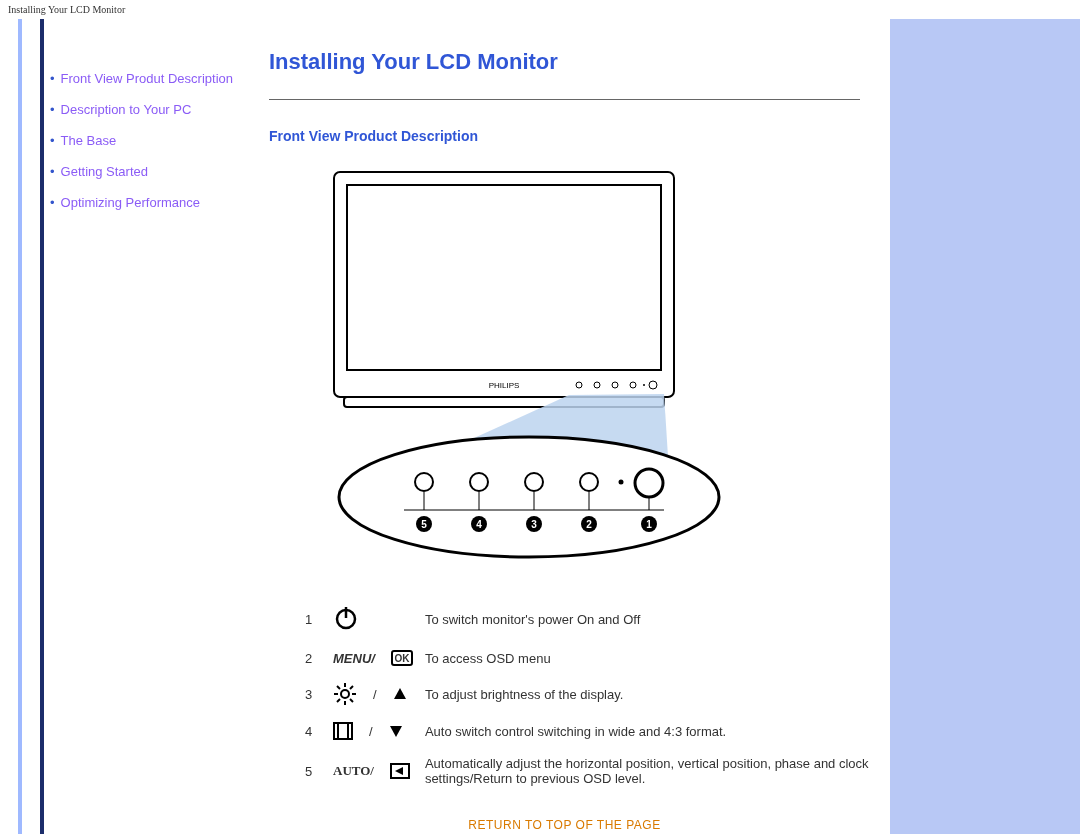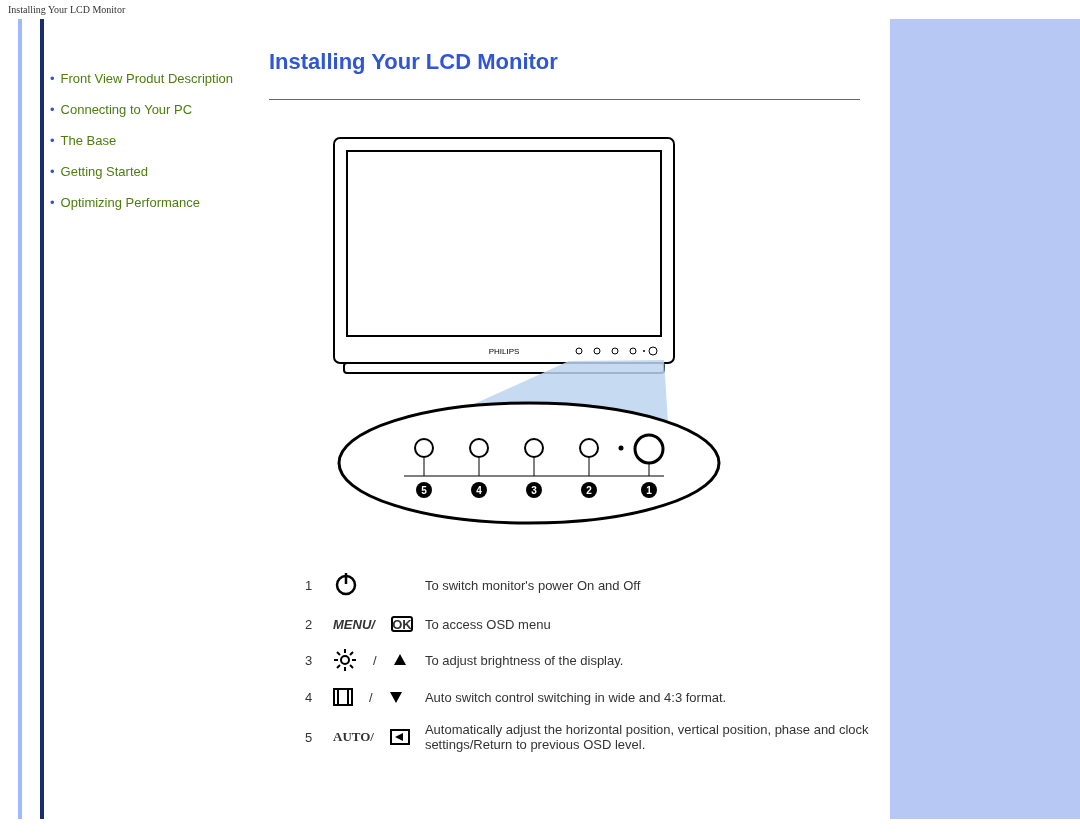--- a/index.html
+++ b/index.html
@@ -40,21 +40,21 @@
   .sidebar-item {
     margin-bottom: 16px;
     color: #3355cc;
     display: flex;
   }
   .bullet {
     color: #3355cc;
     margin-right: 6px;
   }
   .sidebar-item a {
-    color: #4d7c0f;
+    color: #8b5cf6;
     text-decoration: none;
     cursor: pointer;
   }
   .main {
     flex: 1;
     padding: 30px 30px 20px 10px;
   }
   h1.title {
     color: #3056d6;
     font-size: 22px;
@@ -88,21 +88,21 @@
     padding: 8px 6px;
     vertical-align: middle;
     font-size: 13px;
   }
   table.controls td.num { width: 28px; }
   table.controls td.ico { width: 84px; }
   .icon-cell { display:flex; align-items:center; gap:16px; font-weight:bold; font-size:13px;}
   .icon-box {
     display:inline-flex; align-items:center; justify-content:center;
     border:2px solid #000; border-radius:3px; width:22px; height:16px;
-    font-size:13px; font-weight:bold;
+    font-size:10px; font-weight:bold;
   }
   .return-link {
     display:block;
     text-align:center;
     color:#d97a00;
     font-size:12px;
     letter-spacing:0.5px;
     margin-top:6px;
     text-decoration:none;
   }
@@ -123,39 +123,40 @@
     <div class="bar dark"></div>
   </div>
 
   <div class="sidebar">
     <div class="sidebar-item">
       <span class="bullet">•</span>
       <a>Front View Produt Description</a>
     </div>
     <div class="sidebar-item">
       <span class="bullet">•</span>
-      <a>Connecting to Your PC</a>
+      <a>Description to Your PC</a>
     </div>
     <div class="sidebar-item">
       <span class="bullet">•</span>
       <a>The Base</a>
     </div>
     <div class="sidebar-item">
       <span class="bullet">•</span>
       <a>Getting Started</a>
     </div>
     <div class="sidebar-item">
       <span class="bullet">•</span>
       <a>Optimizing Performance</a>
     </div>
   </div>
 
   <div class="main">
     <h1 class="title">Installing Your LCD Monitor</h1>
     <hr class="sep">
+    <h2 class="subtitle">Front View Product Description</h2>
 
     <div class="diagram">
       <svg width="470" height="410" viewBox="0 0 470 410">
 
         <rect x="65" y="10" width="340" height="225" rx="6" ry="6" fill="#fff" stroke="#000" stroke-width="2"></rect>
         <rect x="78" y="23" width="314" height="185" fill="#fff" stroke="#000" stroke-width="2"></rect>
         <text x="235" y="226" font-size="8" text-anchor="middle" font-family="Arial">PHILIPS</text>
 
         <circle cx="310" cy="223" r="3" fill="none" stroke="#000"></circle>
         <circle cx="328" cy="223" r="3" fill="none" stroke="#000"></circle>
@@ -271,16 +272,17 @@
                   <rect x="1" y="1" width="18" height="14" fill="none" stroke="#000" stroke-width="2"></rect>
                   <polygon points="13,4 5,8 13,12" fill="#000"></polygon>
                 </svg>
           </span>
         </td>
         <td>Automatically adjust the horizontal position, vertical position, phase and clock settings/Return to previous OSD level.</td>
       </tr>
     </tbody>
       </table>
 
+    <a href="#" class="return-link">RETURN TO TOP OF THE PAGE</a>
   </div>
 
   <div class="right-band"></div>
 </div>
 
 </body></html>

